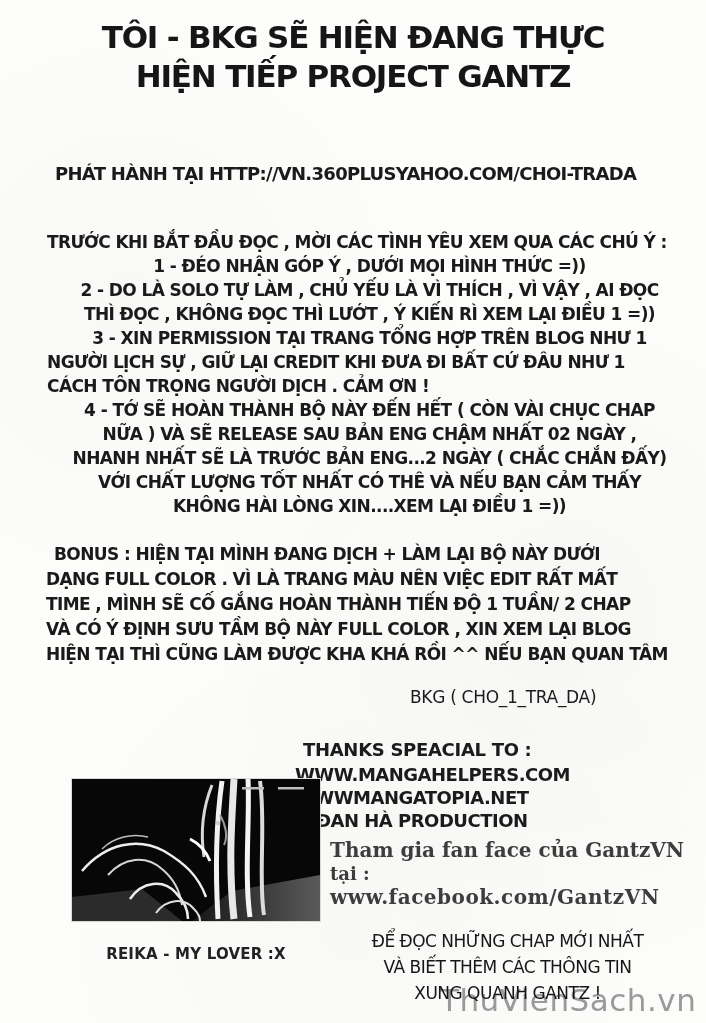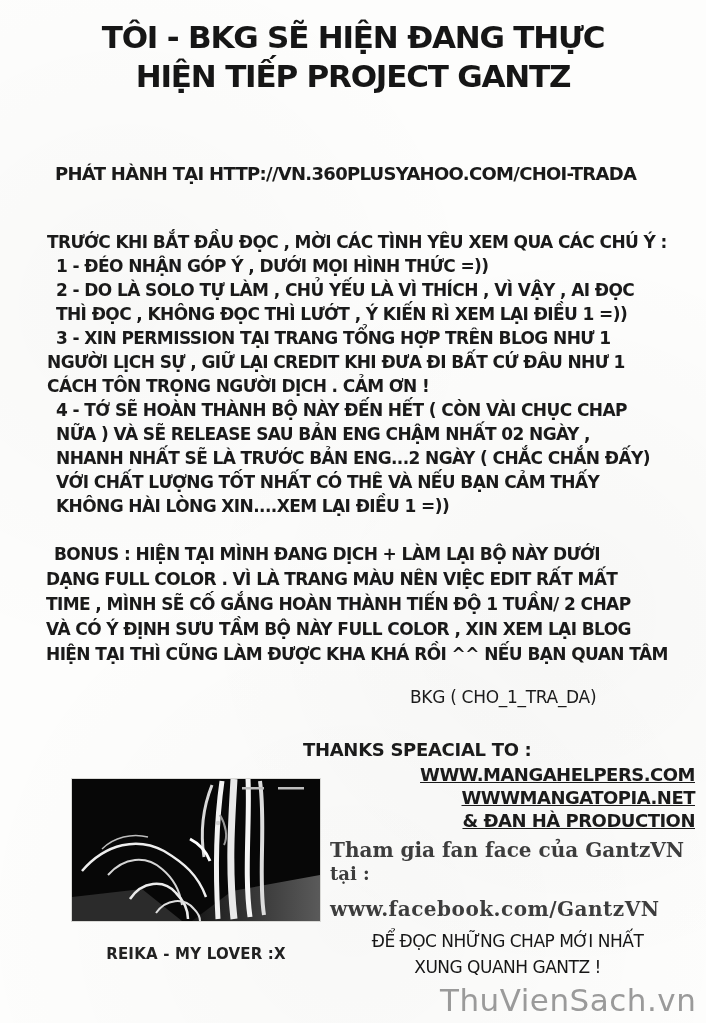--- a/index.html
+++ b/index.html
@@ -36,52 +36,51 @@
     position:absolute; top:163px; left:55px;
     font-size:18px; font-weight:700; letter-spacing:-0.7px;
     color:#1a1a1a;
   }
   .notes {
     position:absolute; top:230px; left:47px; width:630px;
     font-size:17px; line-height:24px;
     color:#1a1a1a;
   }
   .notes .ln { white-space:nowrap; }
-  .notes .ind { margin-left:9px; }
+  .notes .ind { margin-left:15px;text-align:center; }
   .bonus {
     position:absolute; top:542px; left:46px; width:640px;
     font-size:17px; line-height:25px;
     color:#1a1a1a;
   }
   .bonus .ind { margin-left:8px; }
   .credit {
     position:absolute; top:687px; left:410px;
     font-size:17px; font-weight:400; letter-spacing:-0.3px;
   }
   .thanks-heading {
     position:absolute; top:739px; left:303px;
     font-size:18px; font-weight:700; letter-spacing:-0.3px;
   }
   .thanks-items {
     position:absolute; top:763px; left:295px; width:400px;
-    text-align:right;
+    text-align:left;
     font-size:18px; font-weight:700; letter-spacing:-0.5px;
     line-height:23px;
-    text-decoration:underline;
   }
   .fanpage {
     position:absolute; top:838px; left:330px; width:372px;
     text-align:left;
     font-family:"DejaVu Serif", serif;
     color:#3d3d3d;
     font-weight:700;
   }
   .fanpage .l1 { font-size:20px; line-height:24px; }
   .fanpage .l2 { font-size:18px; line-height:23px; }
-  .fanpage .url { font-size:20px; line-height:24px; letter-spacing:0.5px;margin-top:12px; }
+  .fanpage .url { font-size:20px; line-height:24px; letter-spacing:0.5px; }
   .footer-block {
     position:absolute; top:928px; left:330px; width:355px;
     text-align:center;
     font-size:17px; font-weight:400; letter-spacing:-0.5px;
     line-height:26px;
     color:#161616;
     z-index:3;
   }
   .watermark {
     position:absolute; top:982px; left:440px;
@@ -188,16 +187,17 @@
       <rect x="170" y="8" width="22" height="2.5" fill="#bdbdbd"></rect>
       <rect x="206" y="8" width="26" height="2.5" fill="#bdbdbd"></rect>
     </svg>
   </div>
   <div class="art-caption">REIKA - MY LOVER :X</div>
 
   <div class="watermark">ThuVienSach.vn</div>
 
   <div class="footer-block">
     <div>ĐỂ ĐỌC NHỮNG CHAP MỚI NHẤT</div>
+    <div>VÀ BIẾT THÊM CÁC THÔNG TIN</div>
     <div>XUNG QUANH GANTZ !</div>
   </div>
 
 </div>
 
 </body></html>

